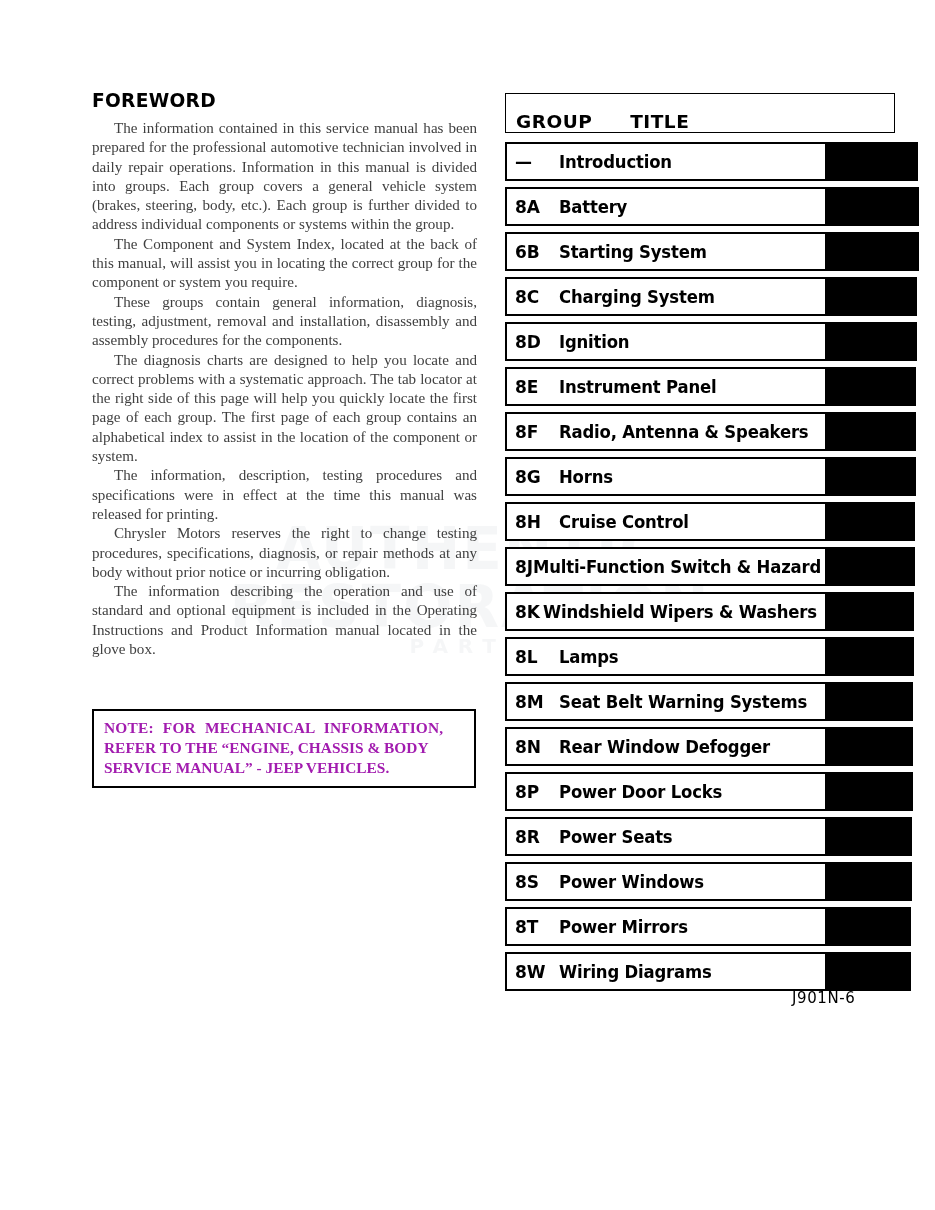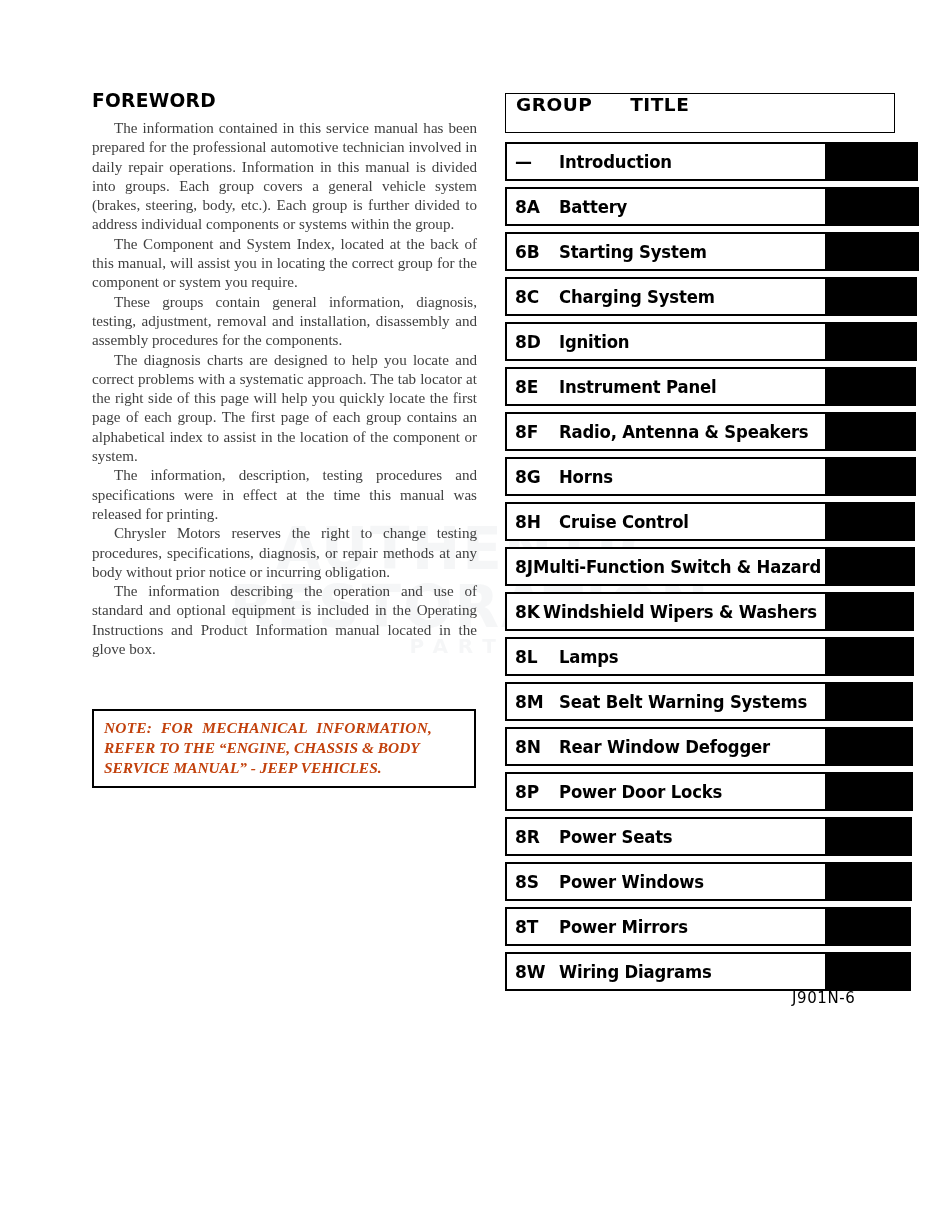--- a/index.html
+++ b/index.html
@@ -75,23 +75,22 @@
     border: 2px solid #000;
     padding: 7px 9px 8px 10px;
     z-index: 2;
     background: transparent;
   }
   .note-line {
     font-family: "Liberation Serif", serif;
     font-weight: bold;
     font-size: 15.4px;
     line-height: 20px;
-    color: #c2410c;
+    color: #a21caf;
     white-space: nowrap;
-    font-style: italic;
   }
   .note-line.justified {
     letter-spacing: 0.2px;
     word-spacing: 5px;
   }
 
   
   .tab-table {
     position: absolute;
     left: 505px;
@@ -99,21 +98,21 @@
     width: 415px;
     z-index: 2;
   }
   .tab-header {
     position: relative;
     box-sizing: border-box;
     width: 390px;
     height: 40px;
     border: 1.5px solid #000;
     display: flex;
-    align-items: flex-start;
+    align-items: flex-end;
     background: #fff;
     margin-bottom: 7px;
   }
   .tab-header .grp {
     font-family: "DejaVu Sans", sans-serif;
     font-weight: bold;
     font-size: 18.5px;
     letter-spacing: 0.5px;
     margin-left: 10px;
     color: #000;

